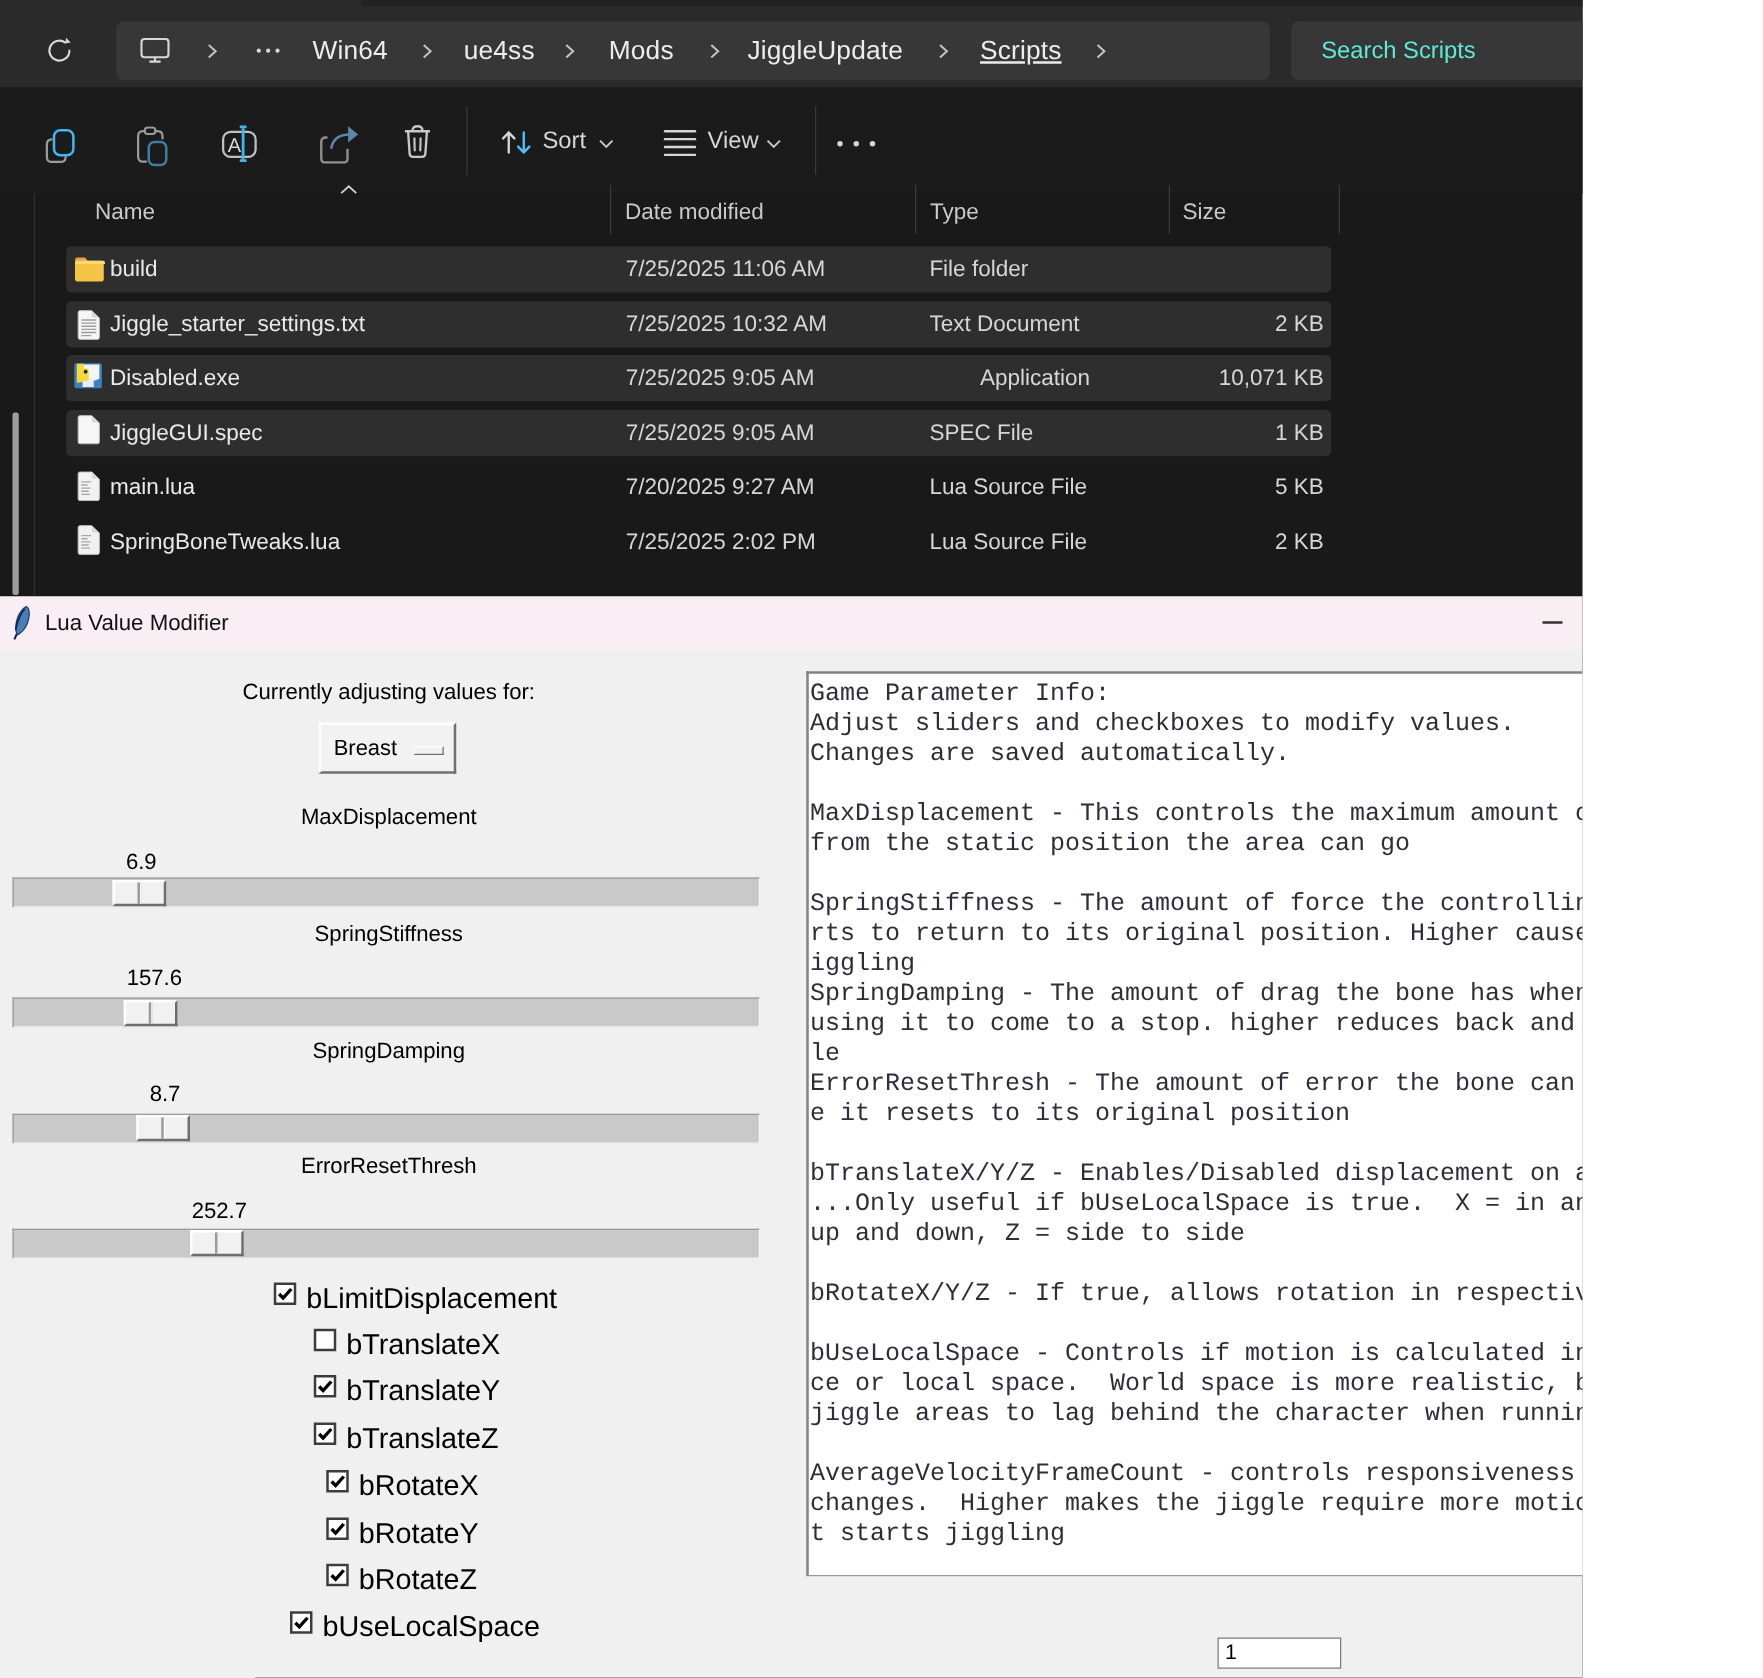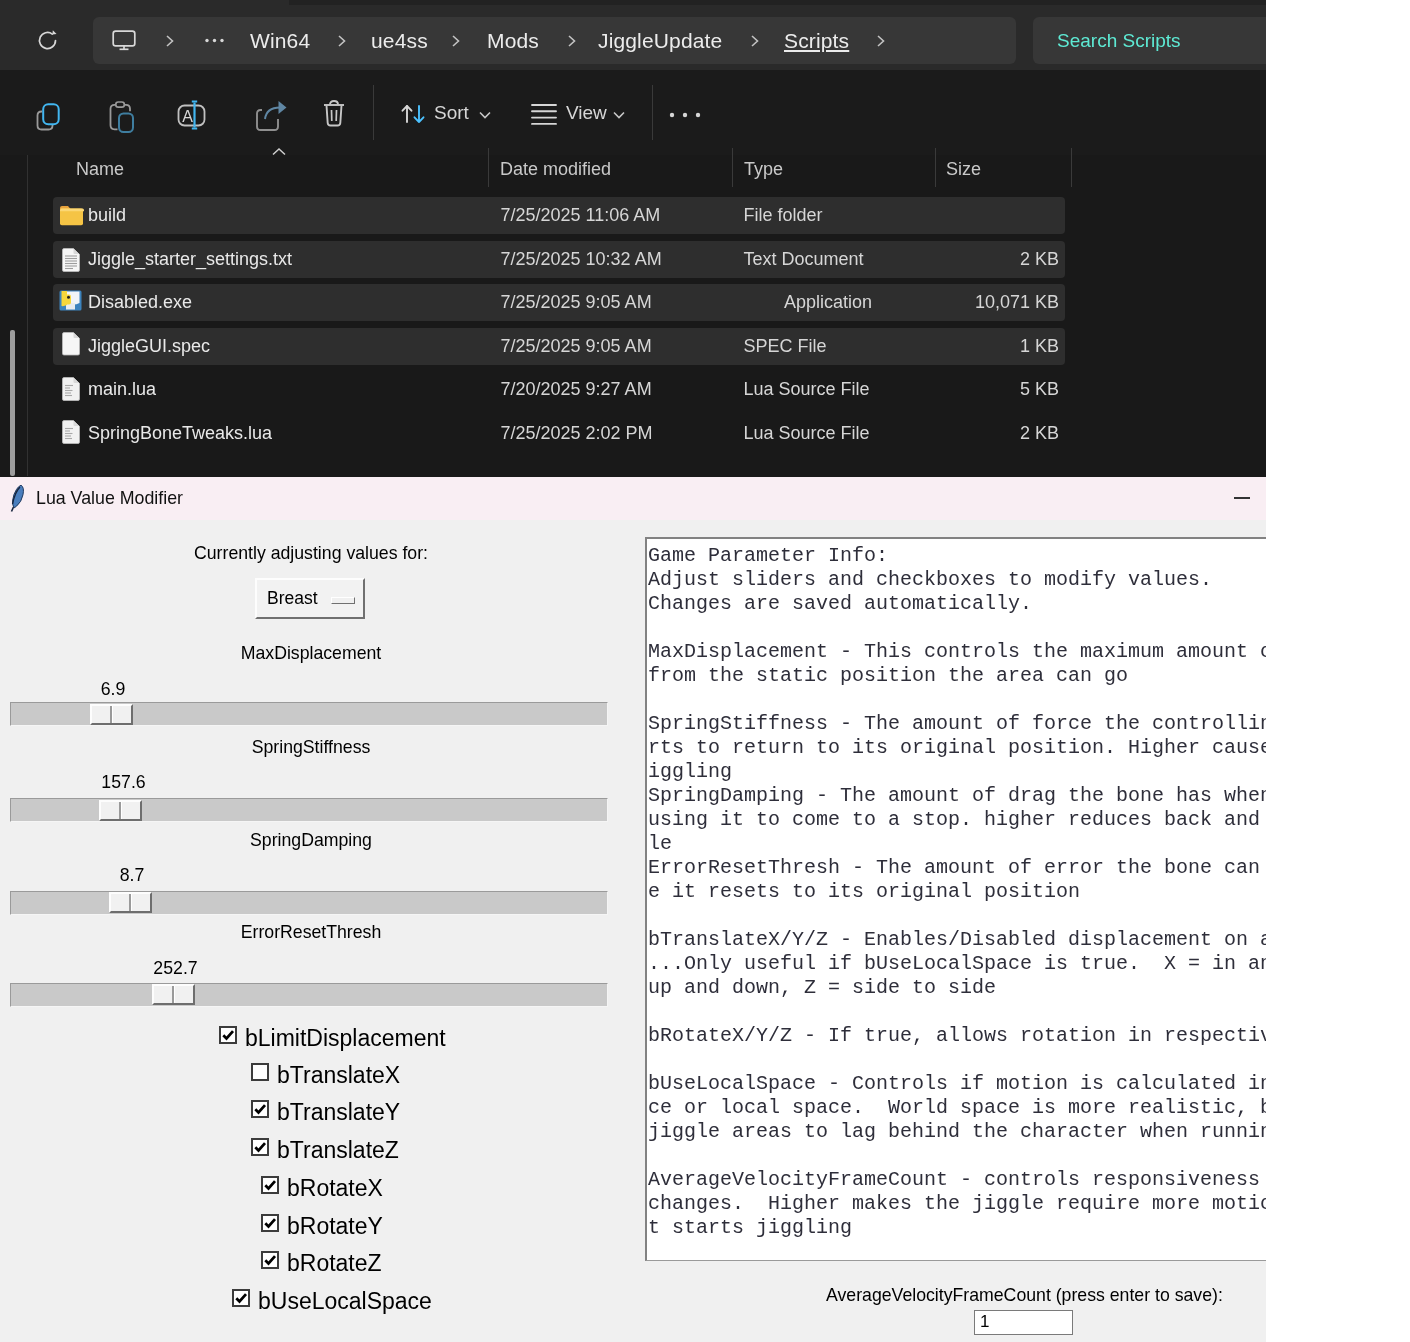--- a/index.html
+++ b/index.html
@@ -392,17 +392,16 @@
 bRotateX/Y/Z - If true, allows rotation in respective axis
 
 bUseLocalSpace - Controls if motion is calculated in world spa
 ce or local space.  World space is more realistic, but causes
 jiggle areas to lag behind the character when running.
 
 AverageVelocityFrameCount - controls responsiveness to motion
 changes.  Higher makes the jiggle require more motion before i
 t starts jiggling</div>
 
-  <div class="abs tklabel" style="left:826px;top:1284.5px;">AverageVelocityFrameCount (press enter to save):</div>
   <div class="abs" style="left:974px;top:1310px;width:99px;height:25px;background:#fff;border:1px solid #7a7a7a;box-sizing:border-box;">
     <span style="position:absolute;left:5px;top:1px;font-size:17px;color:#000;">1</span>
   </div>
 </div>
 
 </body></html>

